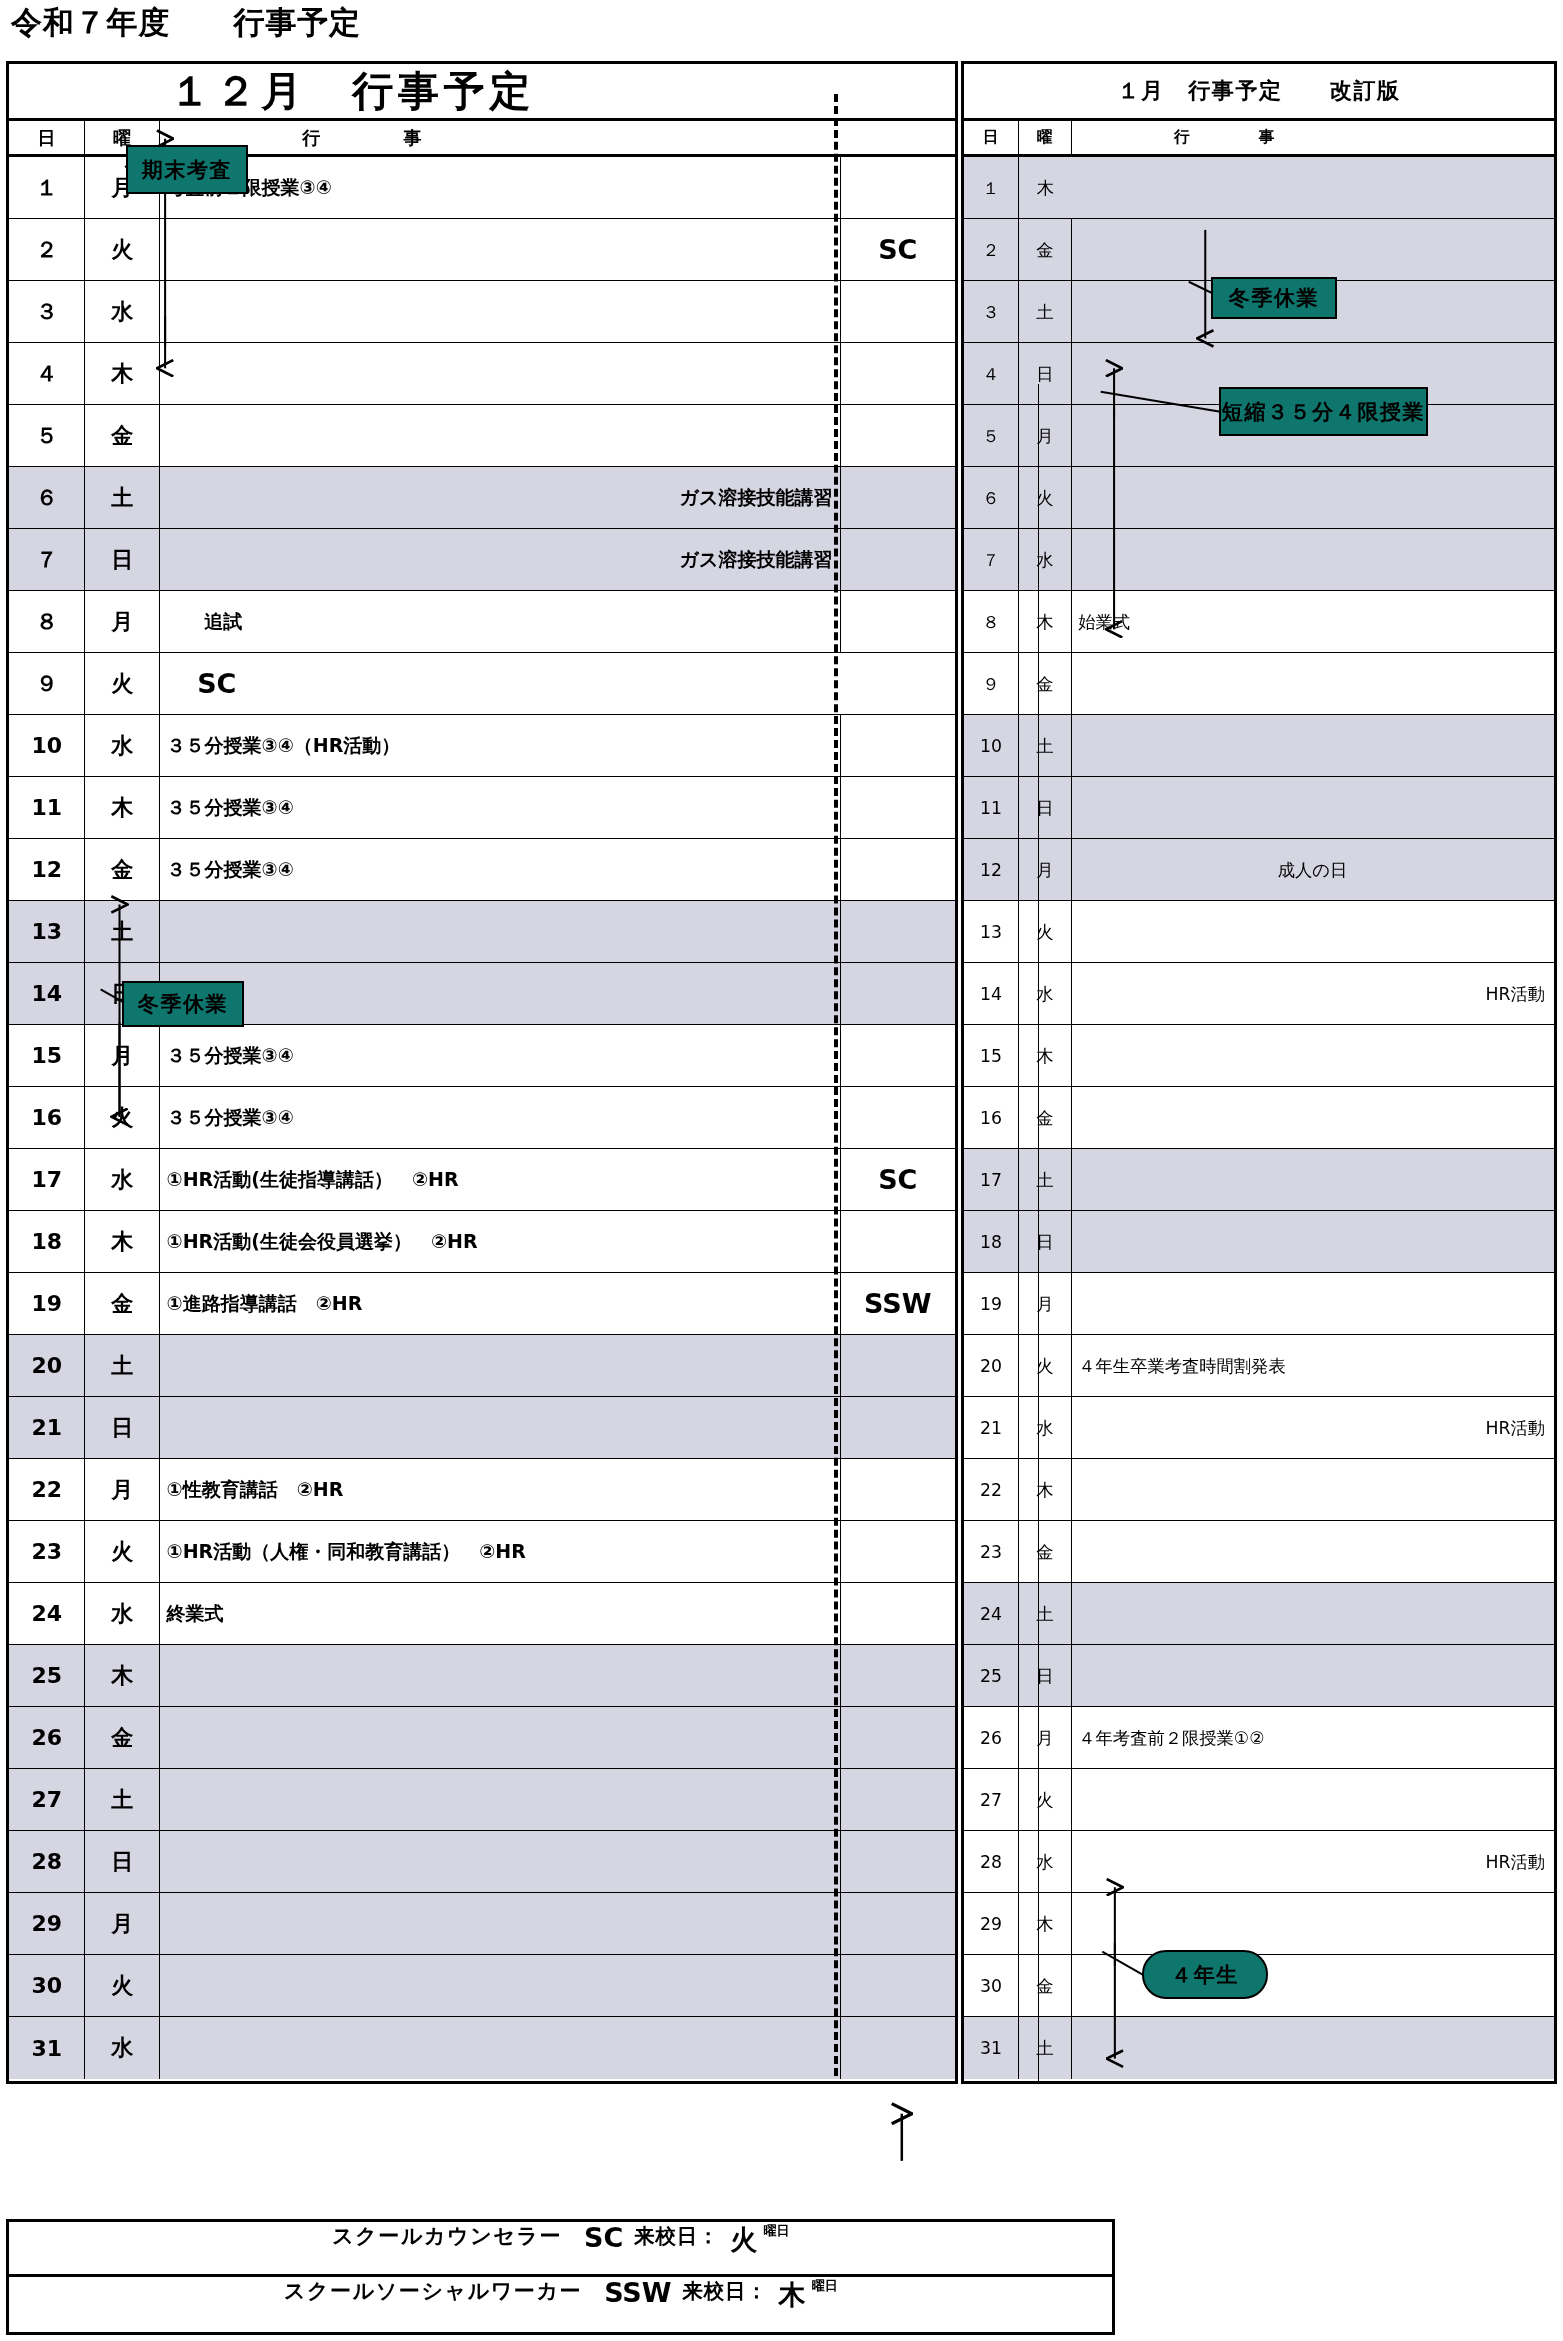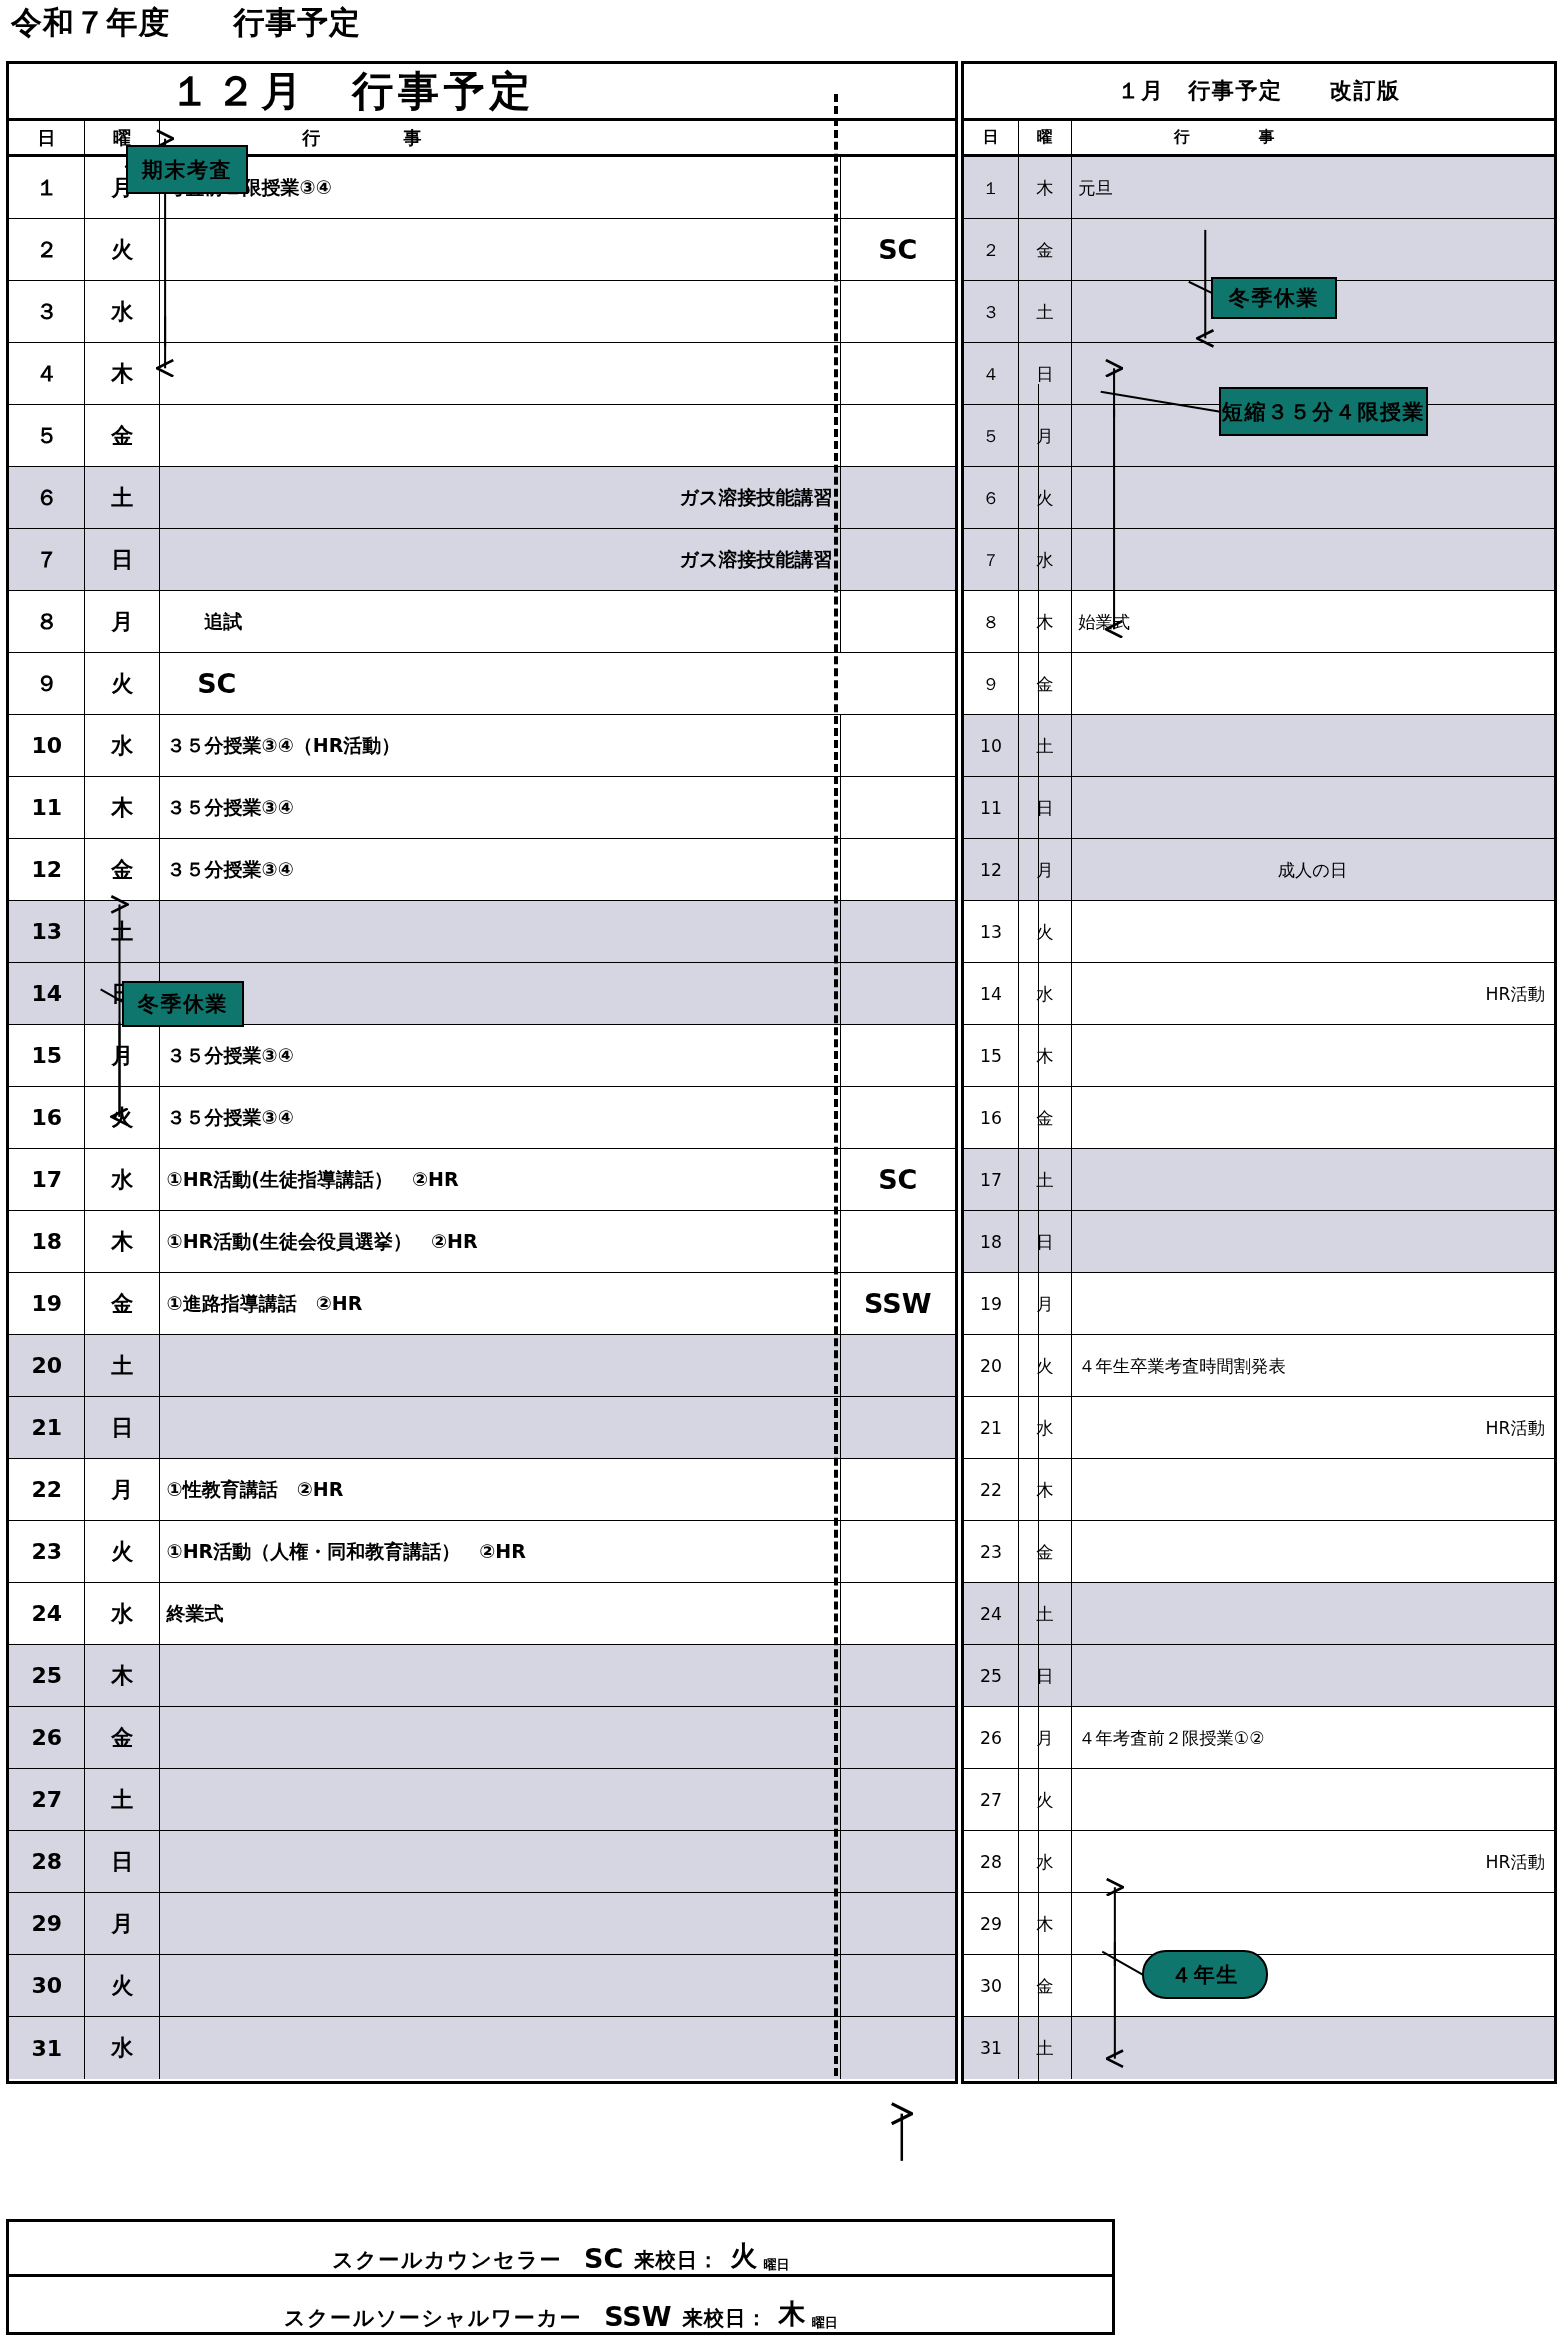--- a/index.html
+++ b/index.html
@@ -83,21 +83,21 @@
   .callout{position:absolute;box-sizing:border-box;background:#0f766e;border:2.4px solid #000;
     display:flex;align-items:center;justify-content:center;
     font-size:21px;font-weight:700;letter-spacing:1.6px;white-space:nowrap;z-index:40;}
 
   
   #overlay{position:absolute;left:0;top:0;width:1563px;height:2342px;z-index:30;pointer-events:none;}
 
   
   #legend{position:absolute;left:6.3px;top:2219px;width:1109px;height:116px;
     border:3.1px solid #000;box-sizing:border-box;background:#fff;}
-  .legend-row{box-sizing:border-box;height:50%;display:flex;align-items:flex-end;
+  .legend-row{box-sizing:border-box;height:50%;display:flex;align-items:flex-start;
     justify-content:center;border-bottom:3.1px solid #000;}
   .legend-row.last{border-bottom:none;}
   .lg-name{font-size:21px;font-weight:700;letter-spacing:1.6px;}
   .lg-abbr{font-size:27px;font-weight:700;margin:0 11px 0 22px;}
   .lg-label{font-size:20.4px;font-weight:700;letter-spacing:0.8px;}
   .lg-dow{font-size:27px;font-weight:700;margin:0 6.3px 0 11px;}
   .lg-suffix{font-size:13px;font-weight:700;}
 </style>
 </head>
 <body>
@@ -309,21 +309,20 @@
   </div>
   <div class="head-row" id="jan-head">
     <div class="head-cell">日</div>
     <div class="head-cell">曜</div>
     <div class="head-cell">行　　事</div>
   </div>
   <div class="rows" id="jan-rows">
       <div class="row shaded" style="height: 62px;">
         <div class="cell c-day">１</div>
         <div class="cell c-dow">木</div>
-        <div class="cell c-ev">元旦</div>
       </div>
       <div class="row shaded" style="height: 62px;">
         <div class="cell c-day">２</div>
         <div class="cell c-dow">金</div>
         <div class="cell c-ev"></div>
       </div>
       <div class="row shaded" style="height: 62px;">
         <div class="cell c-day">３</div>
         <div class="cell c-dow">土</div>
         <div class="cell c-ev"></div>

